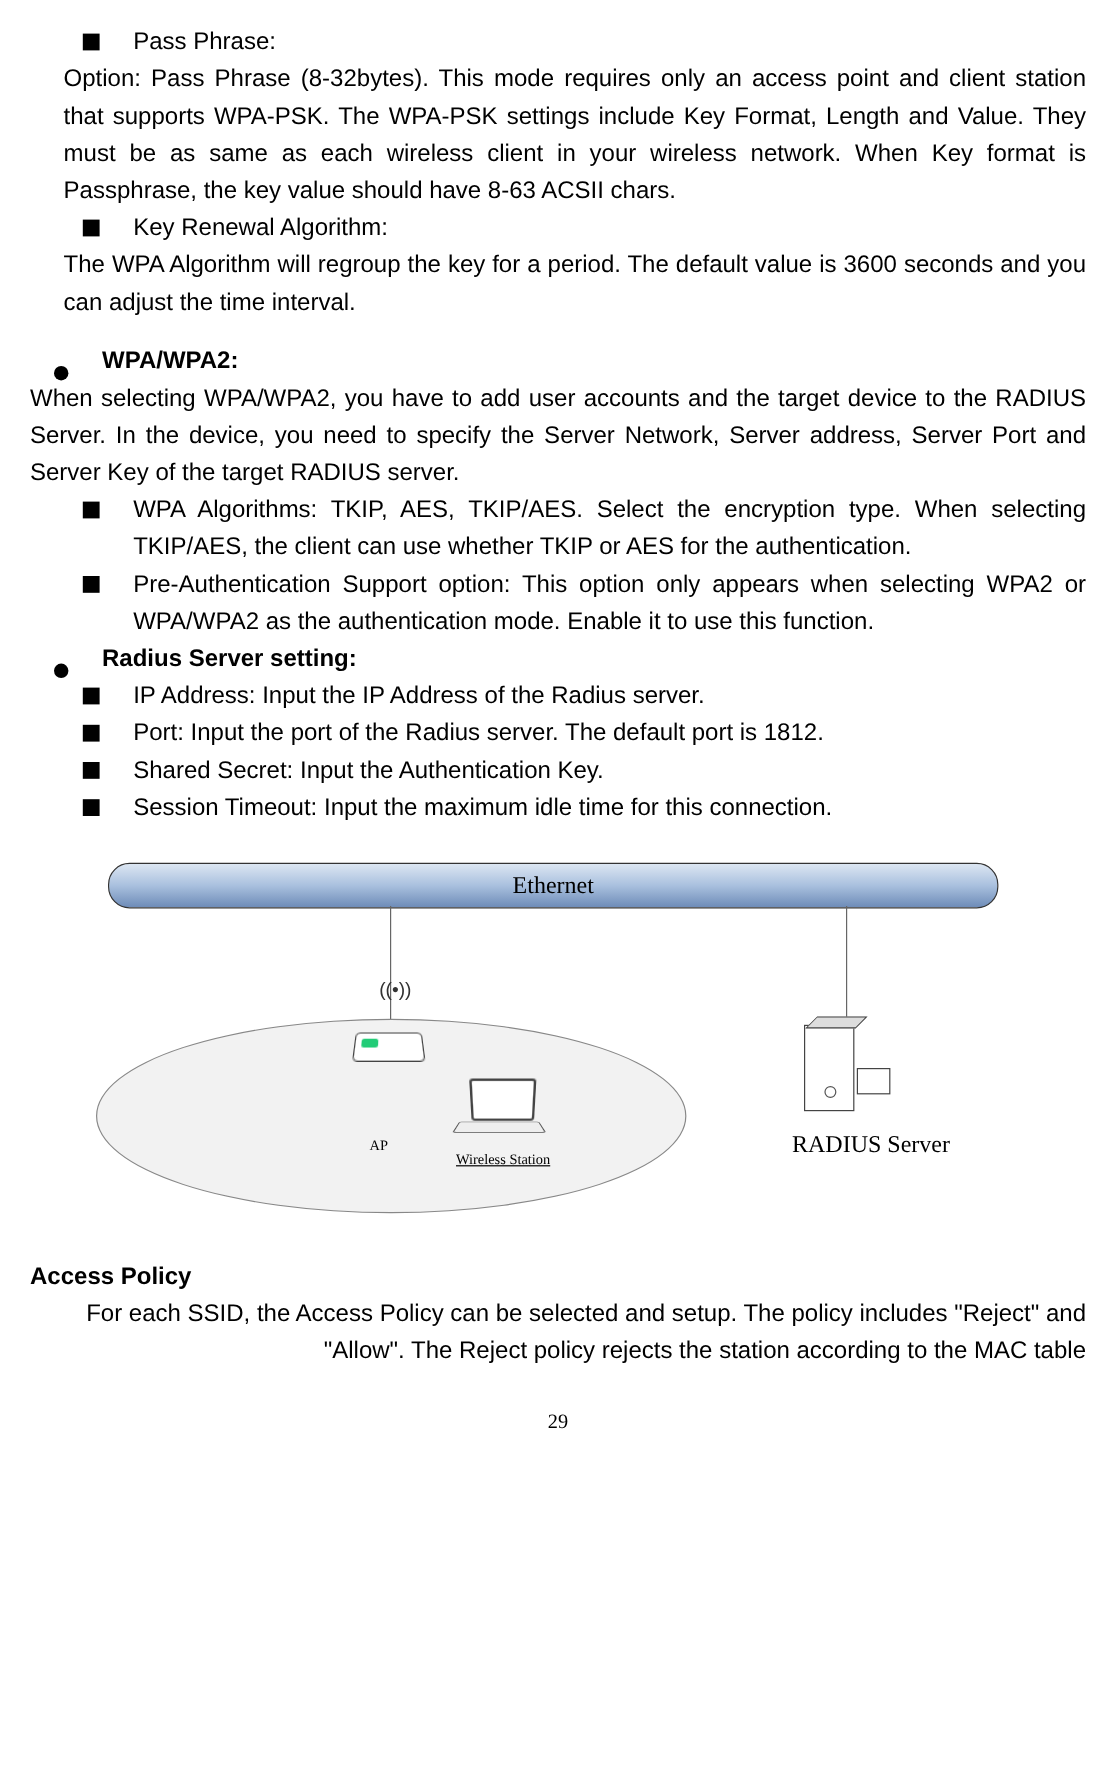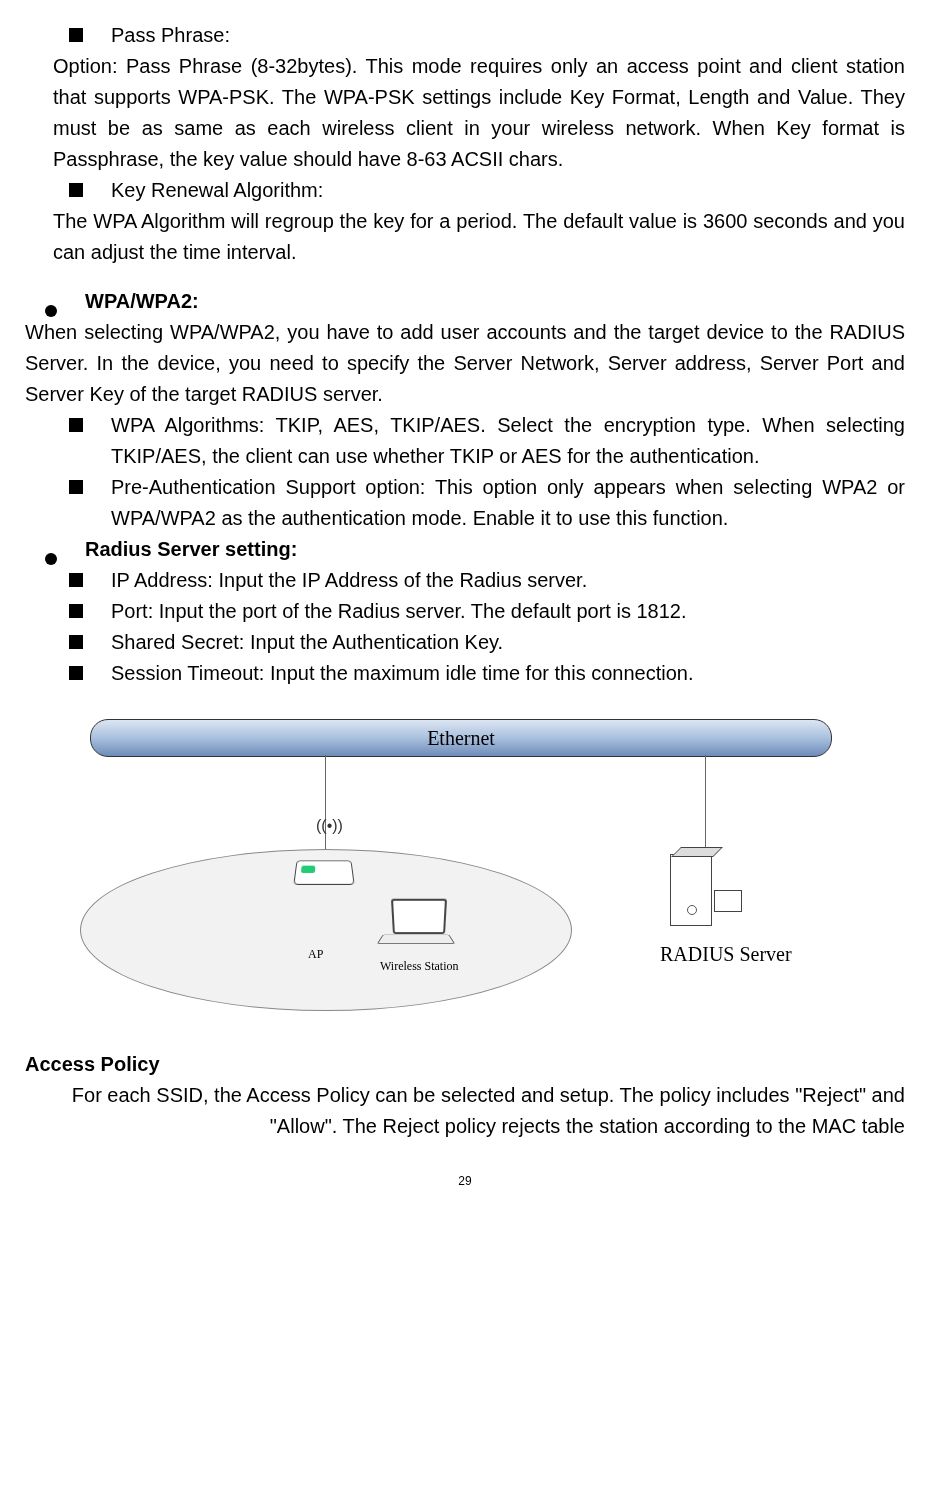--- a/index.html
+++ b/index.html
@@ -169,20 +169,21 @@
       border-radius: 2px;
       transform: perspective(80px) rotateX(55deg);
       margin-top: -4px;
     }
     .ws-label {
       position: absolute;
       top: 238px;
       left: 300px;
       font-size: 12px;
       font-family: "Times New Roman", serif;
+      text-decoration: underline;
     }
     .server {
       position: absolute;
       top: 135px;
       left: 590px;
       width: 70px;
       height: 80px;
     }
     .server-tower {
       width: 40px;
@@ -223,22 +224,22 @@
     }
     .radius-label {
       position: absolute;
       top: 220px;
       left: 580px;
       font-size: 20px;
       font-family: "Times New Roman", serif;
     }
     .page-num {
       text-align: center;
-      font-family: Liberation Sans, sans-serif;
-      font-size: 12px;
+      font-family: Liberation Serif, serif;
+      font-size: 17px;
       margin-top: 30px;
     }
     .spacer {
       height: 18px;
     }
   </style>
 </head>
 <body>
 
 <div class="bullet-square">

